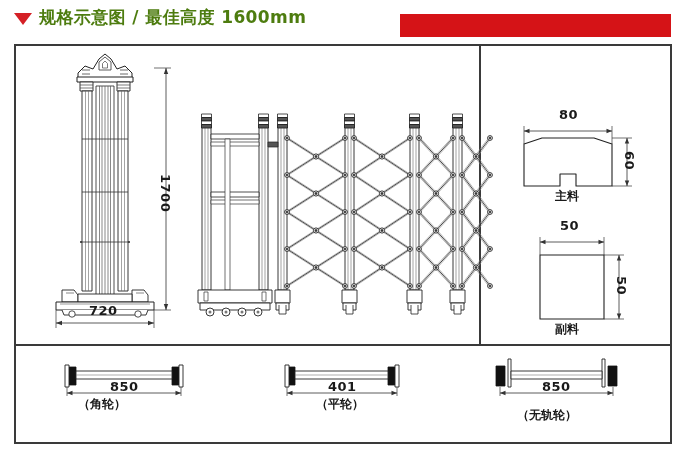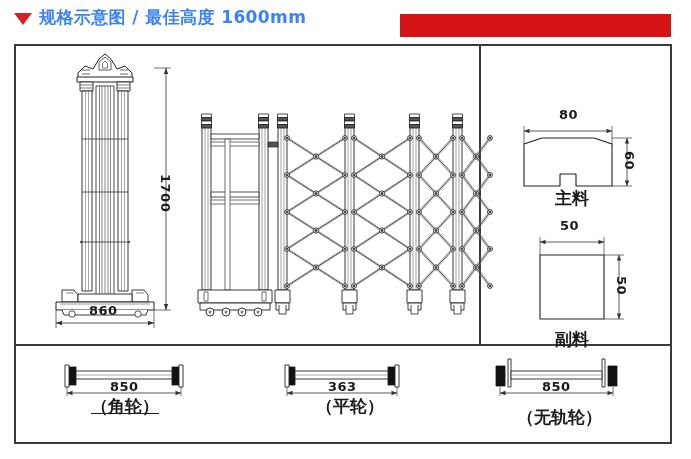--- a/index.html
+++ b/index.html
@@ -20,21 +20,21 @@
     white-space:nowrap;
   }
   #tri{
     width:0;height:0;
     border-left:9px solid transparent;
     border-right:9px solid transparent;
     border-top:12px solid #d42026;
     margin-top:3px;
   }
   #title-text{
-    color:#3b82f6;
+    color:#4d7c0f;
     font-size:17px;
     font-weight:bold;
     letter-spacing:.4px;
     line-height:1;
   }
   #red-bar{
     position:absolute;left:400px;top:14px;
     width:271px;height:23px;
     background:#d51317;
   }
@@ -58,21 +58,21 @@
   }
   
   .lbl{
     position:absolute;
     font-family:"DejaVu Sans","Liberation Sans",sans-serif;
     color:#1a1a1a;
     white-space:nowrap;
     line-height:1;
   }
   .dim{font-size:13px;font-weight:bold;letter-spacing:.5px;}
-  .cap{font-size:17px;font-weight:bold;text-align:right;}
+  .cap{font-size:12px;font-weight:bold;text-align:right;}
   .rot{transform:rotate(90deg);transform-origin:left top;}
   #spec-heading{
     position:absolute;left:497px;top:63px;
     font-size:15px;font-weight:bold;color:#111;
     white-space:nowrap;
   }
   svg{display:block;}
   #art{position:absolute;left:0;top:0;}
 </style>
 </head>
@@ -495,31 +495,31 @@
         <path d="M 495 329 L 586 329" stroke="#777" stroke-width="0.6"></path>
         <path d="M 484 341 L 484 350 M 597 341 L 597 350" stroke="#333" stroke-width="0.7"></path>
         <path d="M 484 347 L 597 347" stroke="#333" stroke-width="0.8"></path>
         <path d="M 484 347 l 5.5 -2.2 l 0 4.4 Z" fill="#333" stroke="none"></path>
         <path d="M 597 347 l -5.5 -2.2 l 0 4.4 Z" fill="#333" stroke="none"></path>
       </g>
     </g>
   </svg>
 
   <div class="lbl dim rot" style="left:156px;top:128px;">1700</div>
-  <div class="lbl dim" style="left:73px;top:258px;">860</div>
+  <div class="lbl dim" style="left:73px;top:258px;">720</div>
 
   <div class="lbl dim" style="left:543px;top:62px;">80</div>
   <div class="lbl dim rot" style="left:620px;top:105px;">60</div>
   <div class="lbl cap" style="left:539px;top:144px;">主料</div>
 
   <div class="lbl dim" style="left:544px;top:173px;">50</div>
   <div class="lbl dim rot" style="left:612px;top:230px;">50</div>
-  <div class="lbl cap" style="left:539px;top:285px;">副料</div>
+  <div class="lbl cap" style="left:539px;top:277px;">副料</div>
 
   <div class="lbl dim" style="left:94px;top:334px;">850</div>
-  <div class="lbl cap" style="left:75px;top:352px;text-decoration:underline;">（角轮）</div>
-
-  <div class="lbl dim" style="left:312px;top:334px;">363</div>
+  <div class="lbl cap" style="left:62px;top:352px;">（角轮）</div>
+
+  <div class="lbl dim" style="left:312px;top:334px;">401</div>
   <div class="lbl cap" style="left:300px;top:352px;">（平轮）</div>
 
   <div class="lbl dim" style="left:526px;top:334px;">850</div>
   <div class="lbl cap" style="left:501px;top:363px;">（无轨轮）</div>
 </div>
 
 </body></html>

